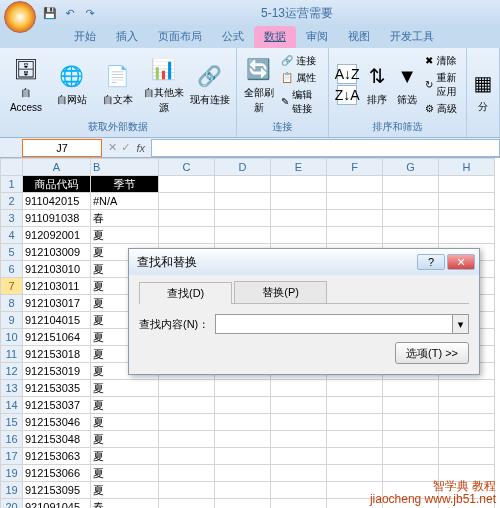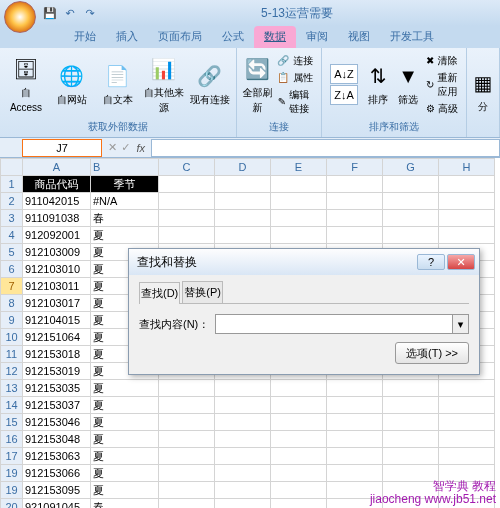--- a/index.html
+++ b/index.html
@@ -18,21 +18,21 @@
 .ribbon { height: 90px; background: linear-gradient(#eaf2fb,#d2e3f4); border-bottom: 1px solid #9ab8d6; display: flex; }
 .group { border-right: 1px solid #b5cde4; padding: 2px 4px; display: flex; flex-direction: column; }
 .group-body { flex: 1; display: flex; align-items: center; gap: 2px; }
 .group-label { text-align: center; font-size: 10px; color: #3a6ea5; padding: 1px; }
 .bigbtn { display: flex; flex-direction: column; align-items: center; justify-content: center; width: 44px; height: 64px; border-radius: 3px; cursor: pointer; }
 .bigbtn .ic { width: 28px; height: 28px; display: flex; align-items: center; justify-content: center; font-size: 20px; }
 .bigbtn .lbl { font-size: 10px; text-align: center; line-height: 15px; margin-top: 2px; }
 .smallbtns { display: flex; flex-direction: column; gap: 1px; }
 .smallbtn { display: flex; align-items: center; gap: 3px; font-size: 10px; cursor: pointer; padding: 1px 2px; }
 .sortbox { display: flex; flex-direction: column; gap: 1px; padding: 4px; }
-.sortbox div { width: 28px; height: 20px; border: 1px solid #9ab8d6; display: flex; align-items: center; justify-content: center; font-size: 11px; background: #fff; cursor: pointer; }
+.sortbox div { width: 20px; height: 20px; border: 1px solid #9ab8d6; display: flex; align-items: center; justify-content: center; font-size: 14px; background: #fff; cursor: pointer; }
 
 .namebox-row { height: 20px; background: #e5eef8; display: flex; align-items: center; border-bottom: 1px solid #9ab8d6; }
 .namebox { width: 80px; height: 18px; background: #fff; border: 1px solid #f97316; margin-left: 22px; text-align: center; font-size: 11px; }
 .fx { margin: 0 6px; color: #555; font-style: italic; }
 .formula { flex: 1; height: 18px; background: #fff; border: 1px solid #9ab8d6; }
 
 .sheet { position: relative; background: #fff; }
 table { border-collapse: collapse; table-layout: fixed; }
 th, td { border: 1px solid #d4d4d4; height: 17px; font-size: 11px; padding: 0 2px; overflow: hidden; white-space: nowrap; }
 th { background: #e6eef8; color: #3a6ea5; font-weight: normal; text-align: center; }
@@ -46,31 +46,31 @@
 .hdr-cell { background: #000; color: #fff; text-align: center; }
 
 .dialog { position: absolute; left: 128px; top: 248px; width: 352px; background: #f0f0f0; border: 1px solid #8a9cb0; box-shadow: 2px 2px 6px rgba(0,0,0,0.3); }
 .dlg-title { height: 26px; background: linear-gradient(#fdfdfe,#d9e6f5); display: flex; align-items: center; padding: 0 4px 0 8px; font-size: 12px; }
 .dlg-title .t { flex: 1; }
 .dlg-title .help, .dlg-title .close { width: 28px; height: 16px; margin-left: 2px; display: flex; align-items: center; justify-content: center; font-size: 11px; border: 1px solid #9ab8d6; border-radius: 2px; cursor: pointer; }
 .dlg-title .help { background: linear-gradient(#eaf4ff,#c9ddf0); }
 .dlg-title .close { background: linear-gradient(#f7a8a8,#d64545); color: #fff; }
 .dlg-body { padding: 6px 10px 10px; }
 .tabstrip { display: flex; border-bottom: 1px solid #bbb; margin-bottom: 10px; }
-.tabstrip div { padding: 3px 1px; border: 1px solid #bbb; border-bottom: none; background: #e8e8e8; cursor: pointer; font-size: 11px; margin-right: 2px; }
+.tabstrip div { padding: 3px 27px; border: 1px solid #bbb; border-bottom: none; background: #e8e8e8; cursor: pointer; font-size: 11px; margin-right: 2px; }
 .tabstrip .act { background: #f0f0f0; position: relative; top: 1px; }
 .frow { display: flex; align-items: center; gap: 6px; margin-bottom: 8px; }
 .frow label { font-size: 11px; }
 .combo { flex: 1; display: flex; }
 .combo input { flex: 1; height: 20px; border: 1px solid #999; padding: 0 3px; font-size: 11px; }
 .combo .dd { width: 16px; height: 20px; border: 1px solid #999; border-left: none; background: #eee; display: flex; align-items: center; justify-content: center; cursor: pointer; }
 .btnrow { display: flex; justify-content: flex-end; gap: 6px; margin-top: 6px; }
 .dlgbtn { height: 22px; padding: 0 10px; border: 1px solid #999; background: linear-gradient(#fff,#e4e4e4); border-radius: 3px; font-size: 11px; cursor: pointer; }
 
-.watermark { position: absolute; right: 4px; bottom: 2px; font-size: 12px; color: #a21caf; text-align: right; line-height: 13px; }
+.watermark { position: absolute; right: 4px; bottom: 2px; font-size: 12px; color: #c2410c; text-align: right; line-height: 13px; }
 </style>
 </head>
 <body>
 
 <div class="titlebar">
   <div class="office-btn"></div>
   <div class="qat">
     <span>💾</span>
     <span>↶</span>
     <span>↷</span>

